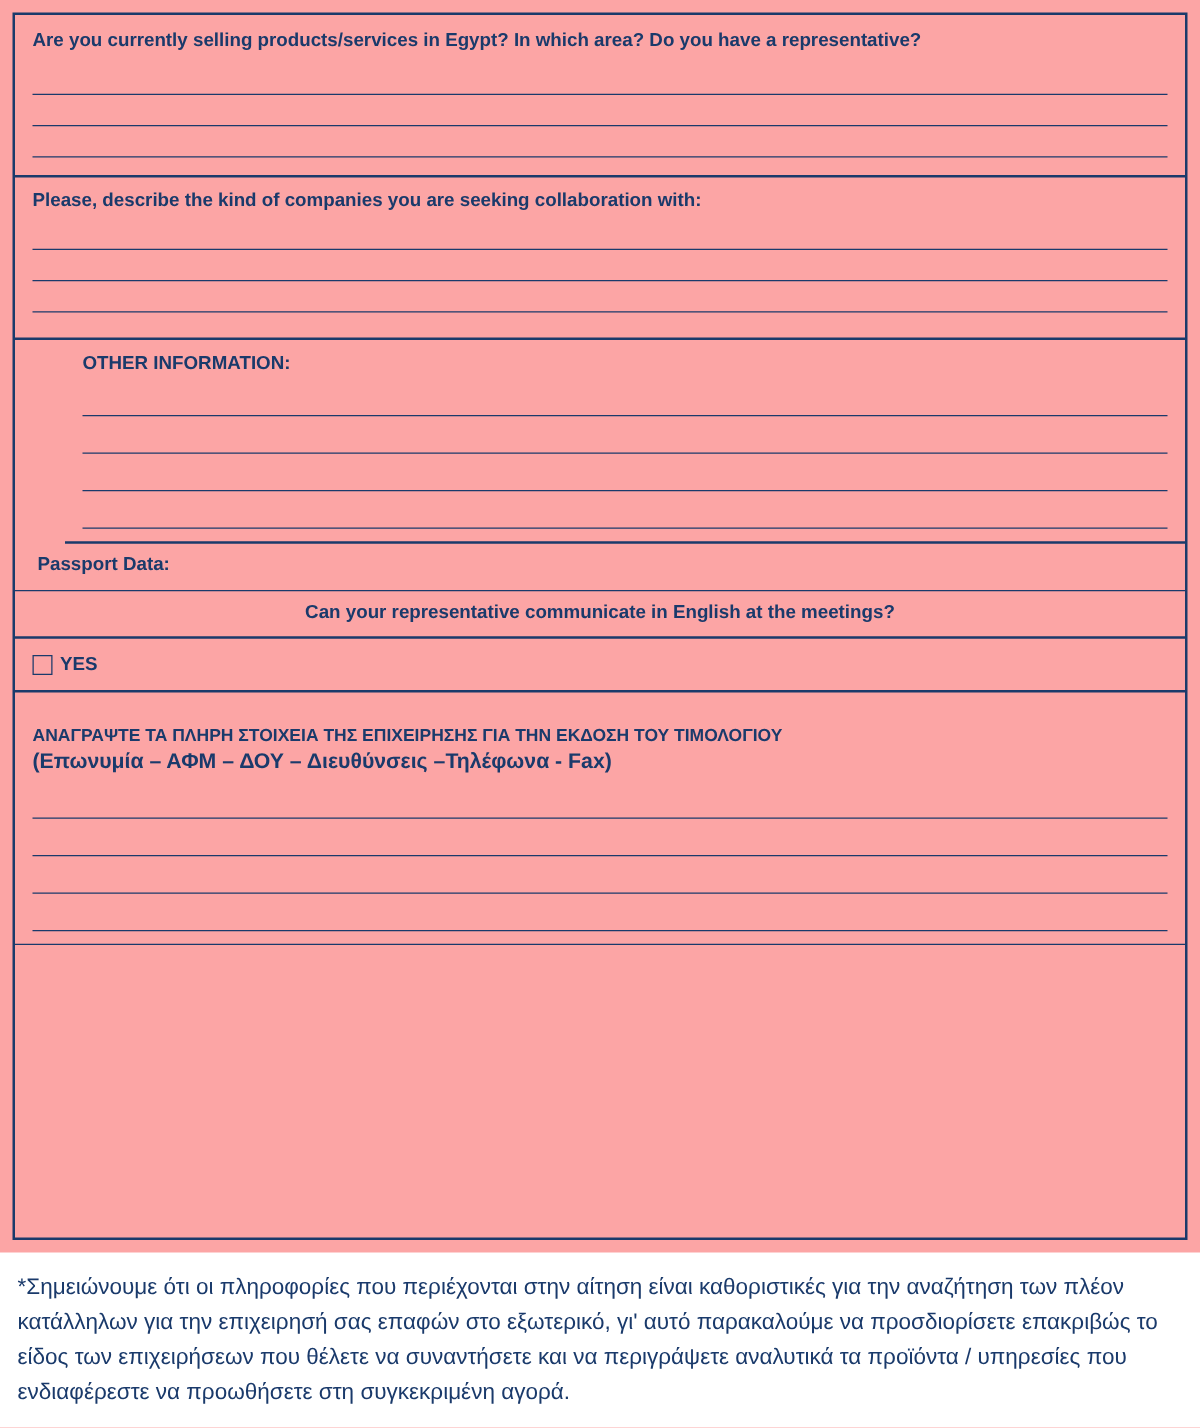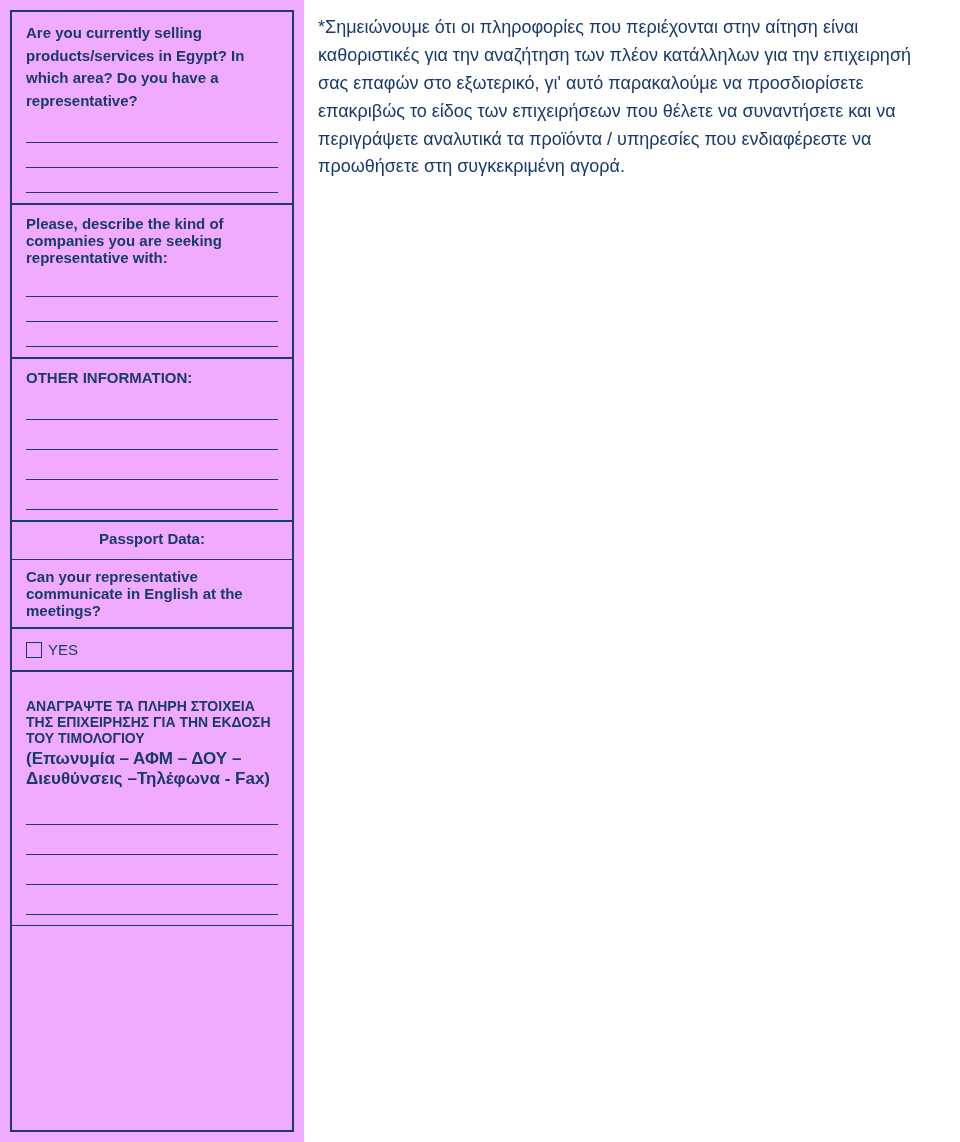--- a/index.html
+++ b/index.html
@@ -12,22 +12,23 @@
       font-family: Arial, sans-serif;
       background: #ffffff;
       width: 960px;
       min-height: 1142px;
       color: #1a3a6b;
     }
 
     .page {
       width: 960px;
       min-height: 1142px;
-      background: #f0abfc;
-      display: flex;
+      background: #fca5a5;
+      display: flex;
+      flex-direction: column;
     }
 
     .main-content {
       flex: 1;
       border: 2px solid #1a3a6b;
       margin: 10px;
     }
 
     .section {
       border-bottom: 2px solid #1a3a6b;
@@ -50,20 +51,21 @@
 
     .line-row {
       border-bottom: 1px solid #1a3a6b;
       height: 28px;
       margin-bottom: 0;
     }
 
     .other-info-section {
       padding: 10px 14px;
       border-bottom: 2px solid #1a3a6b;
+      margin-left: 40px;
     }
 
     .other-info-label {
       font-size: 15px;
       font-weight: bold;
       color: #1a3a6b;
       margin-bottom: 4px;
     }
 
     .line-separator {
@@ -72,50 +74,50 @@
     }
 
     .representative-section {
       border-bottom: 1px solid #1a3a6b;
       padding: 8px 14px;
       min-height: 38px;
     }
 
     .passport-section {
       border-bottom: 1px solid #1a3a6b;
-      padding: 8px 0;
+      padding: 8px 18px;
+      min-height: 38px;
+    }
+
+    .communicate-section {
+      border-bottom: 2px solid #1a3a6b;
+      padding: 8px 30px;
       min-height: 38px;
       text-align: center;
-    }
-
-    .communicate-section {
-      border-bottom: 2px solid #1a3a6b;
-      padding: 8px 14px;
-      min-height: 38px;
     }
 
     .yes-no-section {
       border-bottom: 2px solid #1a3a6b;
       padding: 12px 14px;
       display: flex;
       align-items: center;
       gap: 0;
     }
 
     .checkbox-box {
       width: 16px;
       height: 16px;
       border: 1.5px solid #1a3a6b;
       display: inline-block;
       flex-shrink: 0;
     }
 
     .checkbox-label {
       font-size: 15px;
-      font-weight: normal;
+      font-weight: bold;
       color: #1a3a6b;
     }
 
     .yes-group {
       display: flex;
       align-items: center;
       gap: 6px;
       margin-right: 200px;
     }
 
@@ -189,21 +191,21 @@
     <div class="section">
       <div class="question-text">Are you currently selling products/services in Egypt?  In which area?  Do you have a representative?</div>
       <div class="top-section-lines">
         <div class="line-row"></div>
         <div class="line-row"></div>
         <div class="line-row"></div>
       </div>
     </div>
 
     <div class="section">
-      <div class="label-text">Please, describe the kind of companies you are seeking representative with:</div>
+      <div class="label-text">Please, describe the kind of companies you are seeking collaboration with:</div>
       <div class="collab-lines">
         <div class="line-row"></div>
         <div class="line-row"></div>
         <div class="line-row"></div>
       </div>
     </div>
 
     <div class="other-info-section">
       <div class="other-info-label">OTHER INFORMATION:</div>
       <div>

